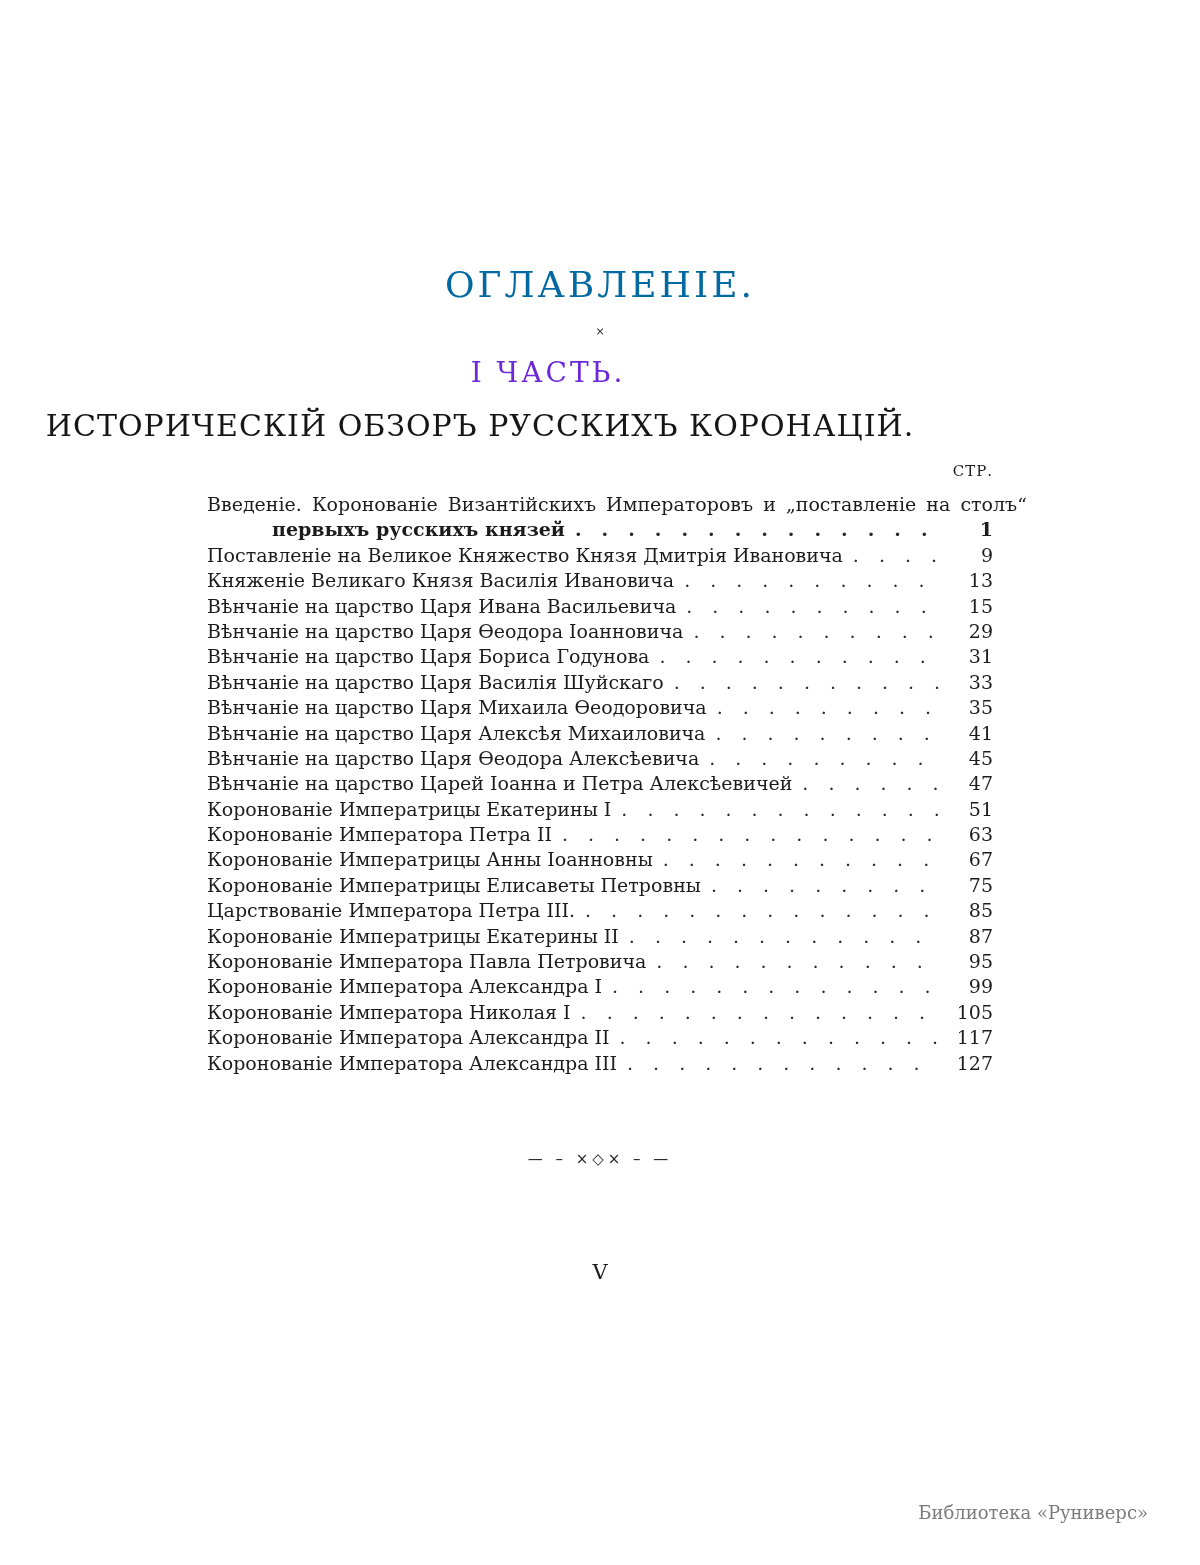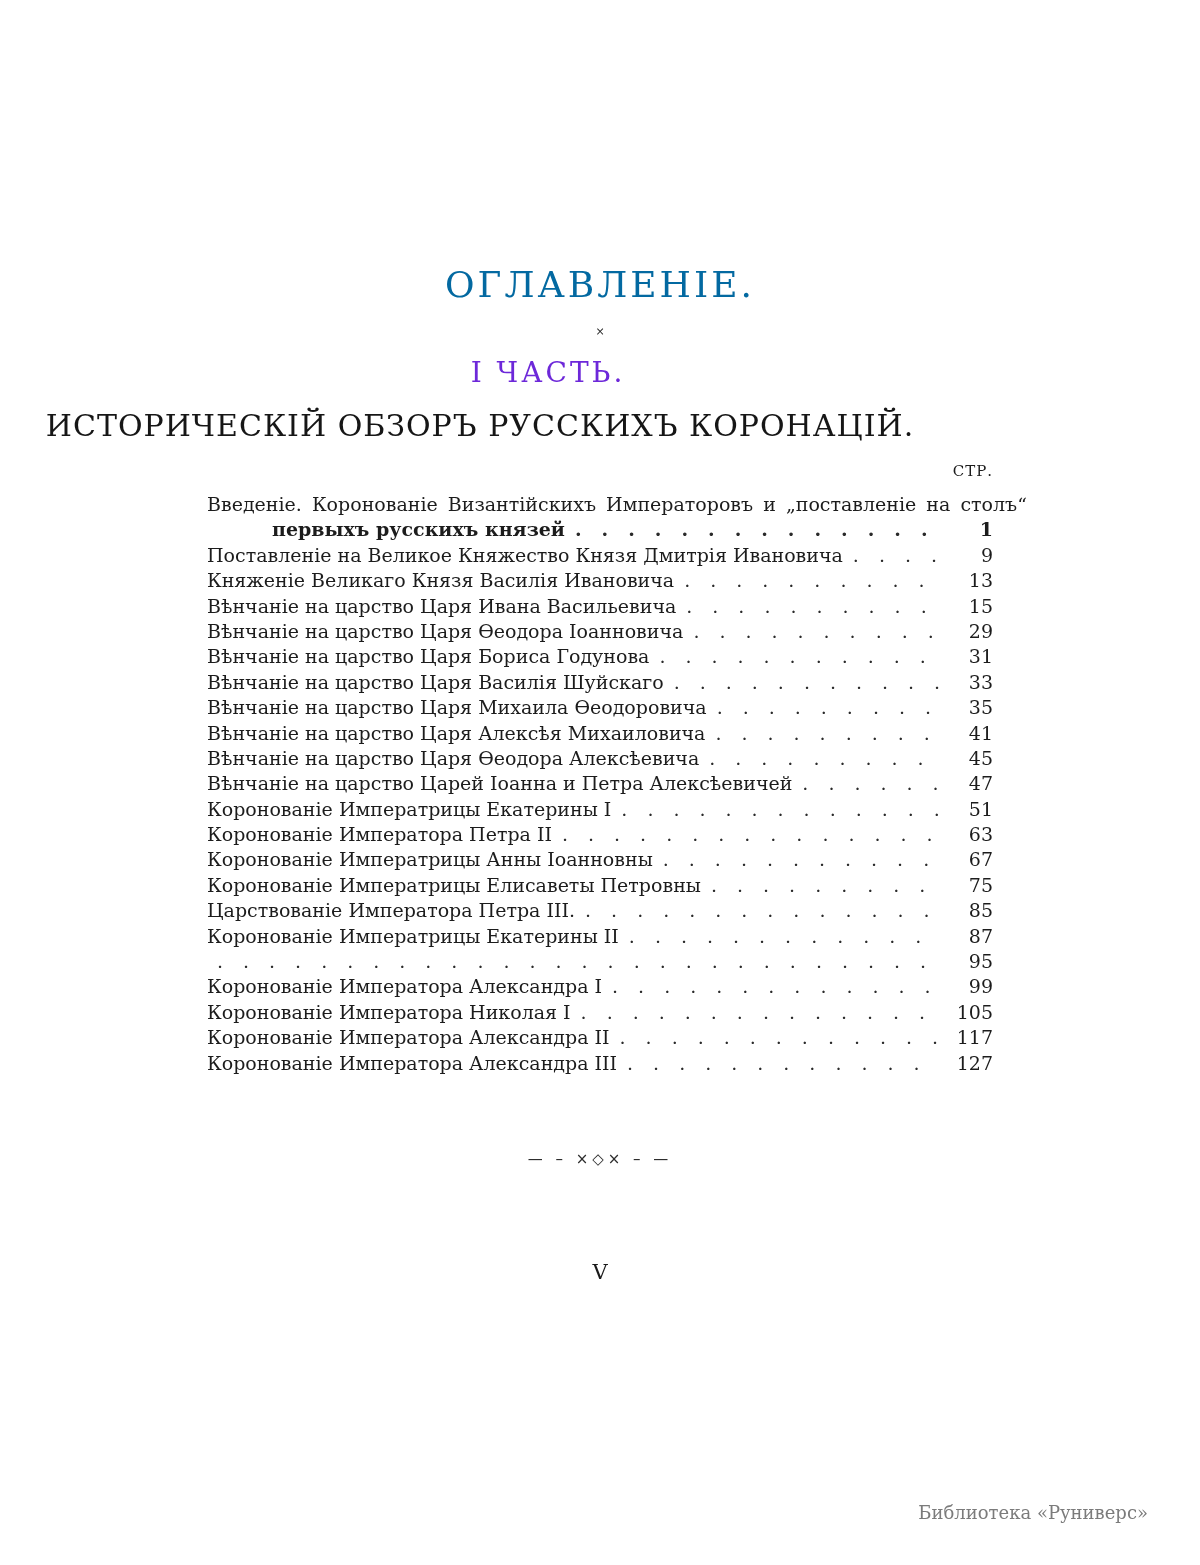--- a/index.html
+++ b/index.html
@@ -252,20 +252,21 @@
         <span class="toc-page">85</span>
       </div>
 
       <div class="toc-row">
         <span class="toc-text">Коронованіе Императрицы Екатерины II</span>
         <span class="leader"></span>
         <span class="toc-page">87</span>
       </div>
 
       <div class="toc-row">
+        <span class="toc-text">Коронованіе Императора Павла Петровича</span>
         <span class="leader"></span>
         <span class="toc-page">95</span>
       </div>
 
       <div class="toc-row">
         <span class="toc-text">Коронованіе Императора Александра I</span>
         <span class="leader"></span>
         <span class="toc-page">99</span>
       </div>
 

